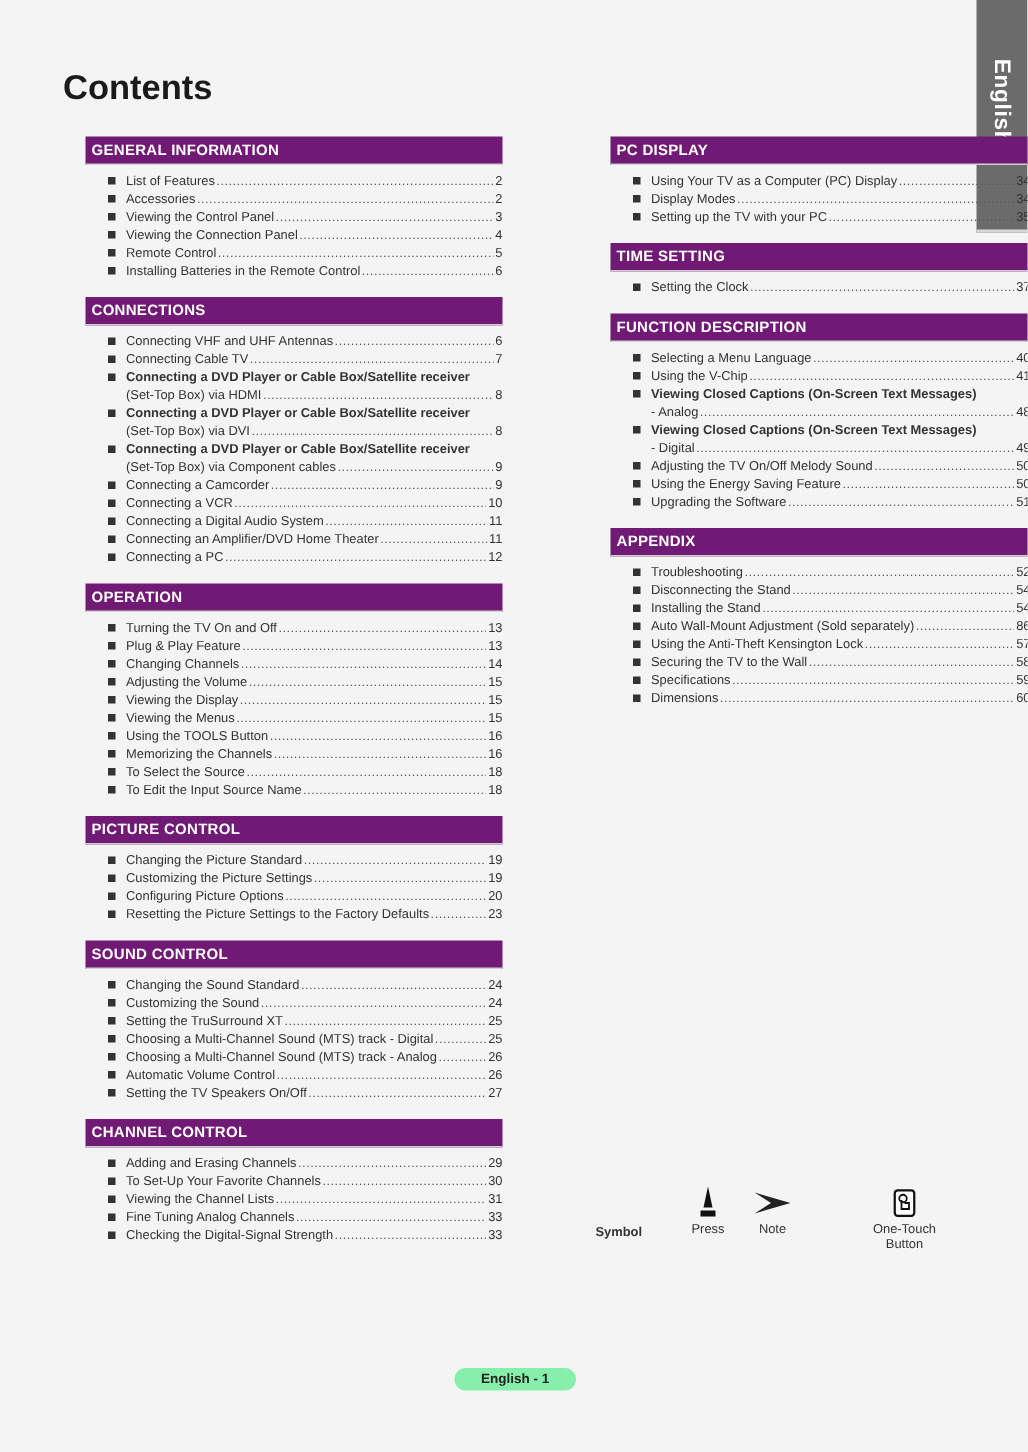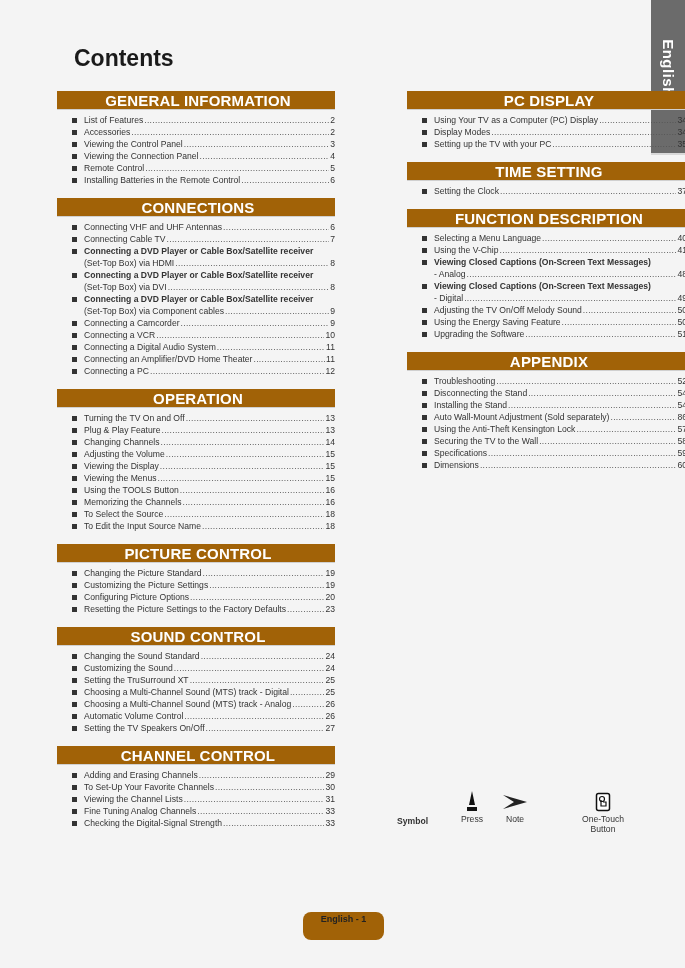--- a/index.html
+++ b/index.html
@@ -14,33 +14,32 @@
     background: #6b6b6b;
     border-bottom: 2px solid #d8d8d8;
   }
   .lang-tab span {
     position: absolute; left: 50%; top: 68px;
     transform: translate(-50%, -50%) rotate(90deg);
     color: #fff; font-weight: bold; font-size: 15px; letter-spacing: 0.5px;
     white-space: nowrap;
   }
   .page-title {
-    position: absolute; left: 74px; top: 45px;
+    position: absolute; left: 42px; top: 45px;
     font-size: 23px; font-weight: bold; color: #1a1a1a; margin: 0;
   }
   .col { position: absolute; top: 91px; }
   .col-left { left: 57px; width: 278px; }
   .col-right { left: 371px; width: 280px; margin-left: 36px; }
   .section { margin-bottom: 12px; }
   .sec-head {
-    background: #a16207; color: #fff; font-weight: bold;
-    font-size: 15px; height: 18px; line-height: 19px;
+    background: #701a75; color: #fff; font-weight: bold;
+    font-size: 10px; height: 18px; line-height: 19px;
     padding-left: 4px; letter-spacing: 0.2px;
     border-bottom: 1px solid #d0d0d0;
-    text-align: center;
   }
   ul.toc { list-style: none; margin: 4px 0 0 0; padding: 0; }
   ul.toc li {
     position: relative; font-size: 8.6px; line-height: 12px;
     padding-left: 27px; color: #333;
   }
   ul.toc li .bul {
     position: absolute; left: 15px; top: 4px; width: 5px; height: 5px; background: #333;
   }
   .row { display: flex; align-items: baseline; }
@@ -52,22 +51,22 @@
   .row .dots::after { content: "........................................................................................................................................................................"; }
   .row .p { white-space: nowrap; }
   .line1 { white-space: nowrap; font-weight: bold; }
   .legend {
     position: absolute; left: 390px; top: 790px; width: 240px; height: 50px;
     font-size: 8.6px; color: #333;
   }
   .legend .item { position: absolute; text-align: center; }
   .legend .sym-label { position: absolute; left: 7px; top: 26px; font-weight: bold; }
   .footer-pill {
-    position: absolute; left: 303px; top: 912px; width: 81px; height: 28px;
-    background: #a16207; border-radius: 8px;
+    position: absolute; left: 303px; top: 912px; width: 81px; height: 15px;
+    background: #86efac; border-radius: 8px;
     text-align: center; font-size: 9px; font-weight: bold; line-height: 15px; color: #222;
   }
 </style>
 </head>
 <body>
 
 <div class="lang-tab">
   <span>English</span>
 </div>
 

